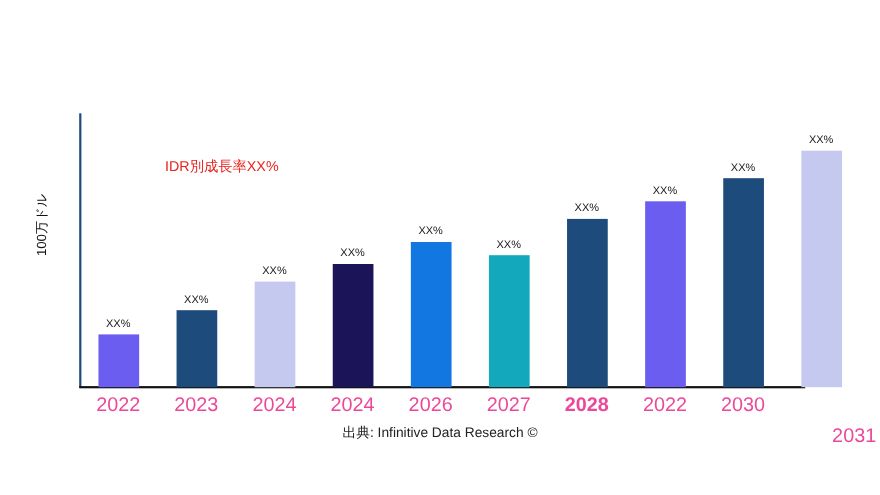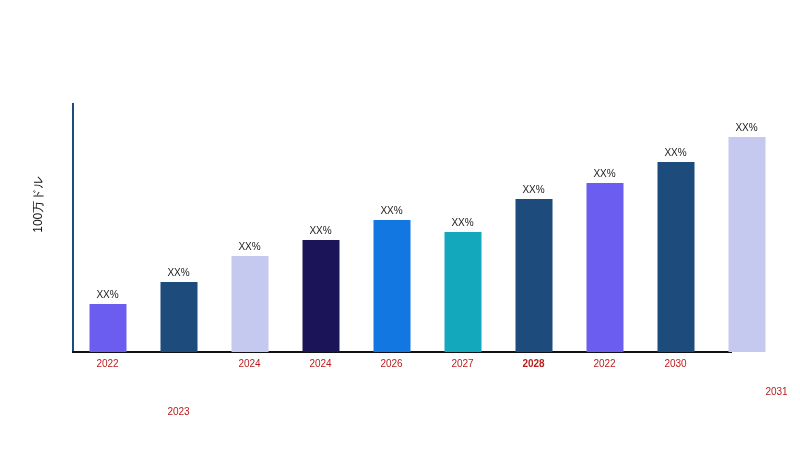--- a/index.html
+++ b/index.html
@@ -93,41 +93,42 @@
     font-size: 10px;
     color: #1a1a1a;
     white-space: nowrap;
     margin-top: 43px;
   }
   .x-tick-label {
     position: absolute;
     top: 358px;
     width: 71px;
     text-align: center;
-    font-size: 10px;
-    color: #b91c1c;
+    font-size: 18px;
+    color: #ec4899;
   }
   #source-note {
     position: absolute;
     left: 0;
     top: 385px;
     width: 800px;
     text-align: center;
     font-size: 12.5px;
     color: #222222;
   }
 </style>
 </head>
 <body>
 
 <div id="chart-root">
 
 
   <div id="y-axis-label">100万ドル</div>
 
+  <div id="growth-annotation" style="color: rgb(232, 36, 28);">IDR別成長率XX%</div>
 
   <div id="axis-y-line"></div>
   <div id="axis-x-line"></div>
 
   <div id="plot-area">
       <div class="bar-slot" style="left: 0px;">
         <div class="bar-rect" style="height: 48px; background: rgb(106, 93, 240);"></div>
         <div class="bar-value" style="bottom: 52px;">XX%</div>
       </div>
       <div class="bar-slot" style="left: 71px;">
@@ -163,25 +164,26 @@
         <div class="bar-value" style="bottom: 194px;">XX%</div>
       </div>
       <div class="bar-slot" style="left: 639px;">
         <div class="bar-rect" style="height: 215px; background: rgb(197, 200, 239);"></div>
         <div class="bar-value" style="bottom: 219px;">XX%</div>
       </div>
     </div>
 
   <div id="x-tick-labels">
       <div class="x-tick-label" style="left: 72px;">2022</div>
-      <div class="x-tick-label" style="left: 143px; margin-top: 48px;">2023</div>
+      <div class="x-tick-label" style="left: 143px;">2023</div>
       <div class="x-tick-label" style="left: 214px;">2024</div>
       <div class="x-tick-label" style="left: 285px;">2024</div>
       <div class="x-tick-label" style="left: 356px;">2026</div>
       <div class="x-tick-label" style="left: 427px;">2027</div>
       <div class="x-tick-label" style="left: 498px; font-weight: bold;">2028</div>
       <div class="x-tick-label" style="left: 569px;">2022</div>
       <div class="x-tick-label" style="left: 640px;">2030</div>
       <div class="x-tick-label" style="left: 741px; margin-top: 28px;">2031</div>
     </div>
 
+  <div id="source-note">出典: Infinitive Data Research ©</div>
 
 </div>
 
 </body></html>

